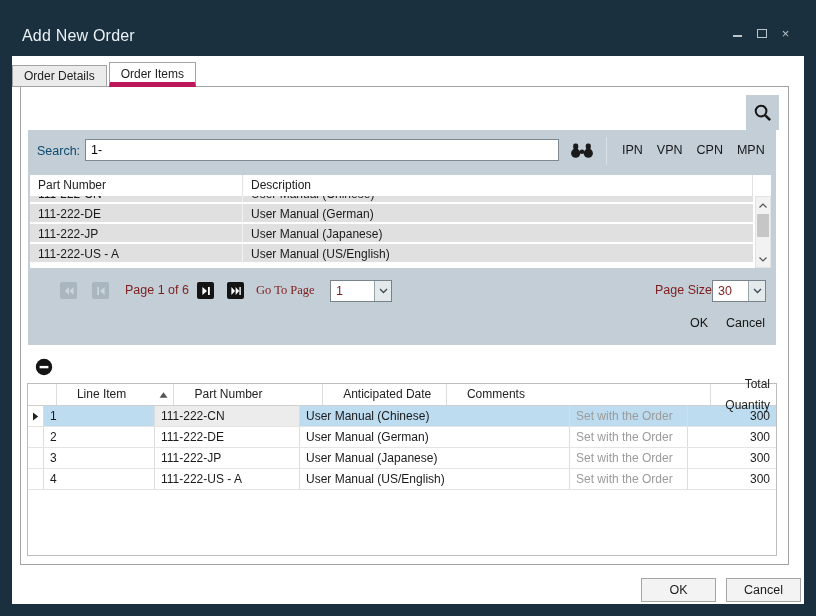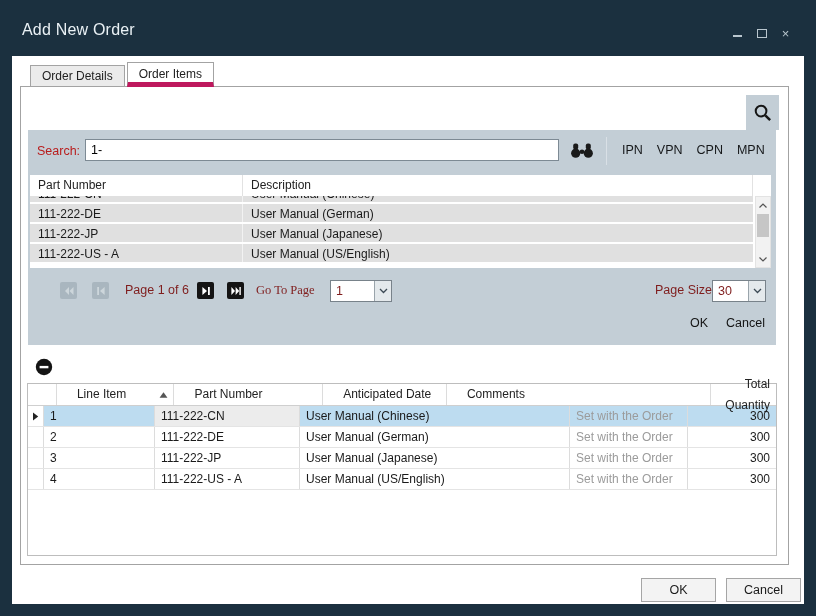--- a/index.html
+++ b/index.html
@@ -1,46 +1,46 @@
 <!DOCTYPE html>
 <html><head>
 <meta charset="utf-8">
 <style>
   * { margin:0; padding:0; box-sizing:border-box; }
   body { background:#4a4a4a; font-family:"Liberation Sans", sans-serif; }
   .window { position:relative; width:816px; height:616px; background:#1b303f; overflow:hidden;
             font-family:"Liberation Sans", sans-serif; color:#1a1a1a; }
 
   
-  .title { position:absolute; left:22px; top:21px; font-size:16px; color:#eaf1f5; letter-spacing:.2px; }
+  .title { position:absolute; left:22px; top:27px; font-size:16px; color:#eaf1f5; letter-spacing:.2px; }
   .win-controls { position:absolute; right:24px; top:26px; display:flex; gap:11px; align-items:center; height:14px; }
   .wc { display:flex; align-items:center; justify-content:center; width:13px; height:13px; cursor:default; }
   .wc-min-bar { width:9px; height:2px; background:#b9c6ce; margin-top:6px; }
   .wc-max-box { width:10px; height:9px; border:1px solid #b9c6ce; }
   .wc-close-x { color:#b9c6ce; font-size:13px; line-height:13px; }
 
   
   .body { position:absolute; left:12px; top:56px; width:792px; height:548px; background:#fff; }
 
   
-  .tabstrip { position:absolute; left:18px; top:6px; display:flex; align-items:flex-end; z-index:2; }
+  .tabstrip { position:absolute; left:0; top:6px; display:flex; align-items:flex-end; z-index:2; }
   .tab { font-size:12px; padding:0 11px; height:22px; line-height:20px; background:#ebebeb;
          border:1px solid #a3a3a3; margin-right:2px; color:#222; }
   .tab.active { background:#fff; height:25px; line-height:23px; border-bottom:5px solid #be185d; }
 
   .tabpage { position:absolute; left:8px; top:30px; width:769px; height:479px;
              border:1px solid #a3a3a3; background:#fff; z-index:1; }
 
   
   .magnifier-btn { position:absolute; right:9px; top:8px; width:33px; height:35px; background:#c3ced6;
                    border:none; display:flex; align-items:center; justify-content:center; cursor:pointer; }
 
   
   .search-panel { position:absolute; left:7px; top:43px; width:748px; height:215px; background:#c3ced6; }
-  .search-label { position:absolute; left:9px; top:14px; font-size:12.5px; color:#b91c1c; }
+  .search-label { position:absolute; left:9px; top:14px; font-size:12.5px; color:#0c4a6e; }
   .search-input { position:absolute; left:57px; top:9px; width:474px; height:22px; border:1px solid #7d8a94;
                   padding:0 5px; font-size:12.5px; font-family:"Liberation Sans",sans-serif; background:#fff; }
   .binocs { position:absolute; left:541px; top:12px; width:26px; height:17px; display:flex; cursor:pointer; }
   .vsep { position:absolute; left:578px; top:7px; width:1px; height:28px; background:#d9e0e6; }
   .filters { position:absolute; left:594px; top:13px; display:flex; gap:14px; font-size:12.5px; color:#16181a; }
   .filters span { cursor:pointer; }
 
   
   .results { position:absolute; left:2px; top:45px; width:741px; height:93px; background:#fff; }
   .rt-header { display:flex; height:21px; font-size:12px; color:#222; background:#fff; }

